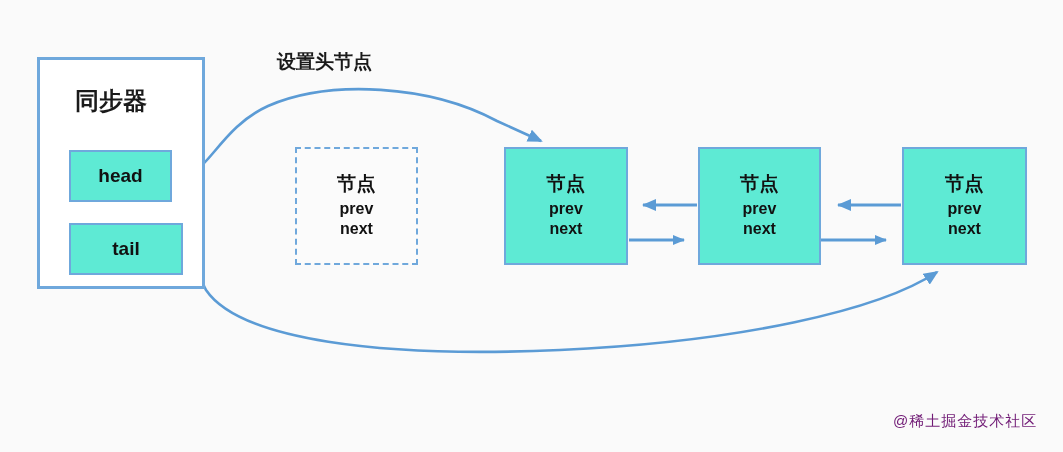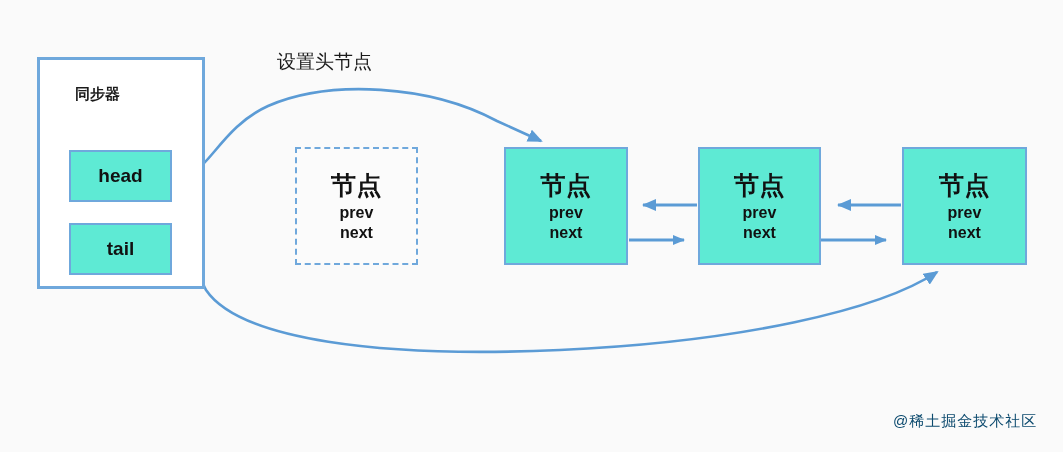--- a/index.html
+++ b/index.html
@@ -35,21 +35,21 @@
     align-items: center;
     justify-content: center;
   }
   .sync-container {
     border: 3px solid #6fa8dc;
     background: #ffffff;
   }
   .sync-title {
     position: absolute;
     font-weight: bold;
-    font-size: 15px;
+    font-size: 24px;
     color: #1a1a1a;
     white-space: nowrap;
   }
   .slot-box {
     border: 2px solid #6fa8dc;
     font-weight: bold;
     font-size: 19px;
     color: #111111;
   }
   .node-box {
@@ -60,38 +60,38 @@
     background: #fbfbfb;
   }
   .node-line {
     font-weight: bold;
     color: #111111;
     line-height: 1.28;
     text-align: center;
     white-space: nowrap;
   }
   .node-line.cn {
-    font-size: 25px;
+    font-size: 19px;
     letter-spacing: 0.5px;
     margin-bottom: 2px;
   }
   .node-line.en {
     font-size: 16px;
   }
   .caption {
     position: absolute;
-    font-weight: normal;
+    font-weight: bold;
     font-size: 19px;
     color: #1a1a1a;
     white-space: nowrap;
   }
   .watermark {
     position: absolute;
     font-size: 15px;
-    color: #0c4a6e;
+    color: #701a75;
     letter-spacing: 1px;
     white-space: nowrap;
   }
 </style>
 </head>
 <body>
 
 <div id="canvas">
 
   <svg id="vector-layer" viewBox="0 0 1063 452">
@@ -133,21 +133,21 @@
   </svg>
 
   <div class="box sync-container" style="left:37px; top:57px; width:168px; height:232px;"></div>
 
   <div class="sync-title" style="left:75px; top:85px;">同步器</div>
 
   <div class="box slot-box" style="left:69px; top:150px; width:103px; height:52px;">
     <span>head</span>
   </div>
 
-  <div class="box slot-box" style="left:69px; top:223px; width:103px; height:52px;">
+  <div class="box slot-box" style="left:69px; top:223px; width:114px; height:52px;">
     <span>tail</span>
   </div>
 
   <div class="caption" style="left:277px; top:49px;">设置头节点</div>
 
   <div class="box node-box dashed" style="left:295px; top:147px; width:123px; height:118px;">
     <div class="node-line cn">节点</div>
     <div class="node-line en">prev</div>
     <div class="node-line en">next</div>
   </div>

